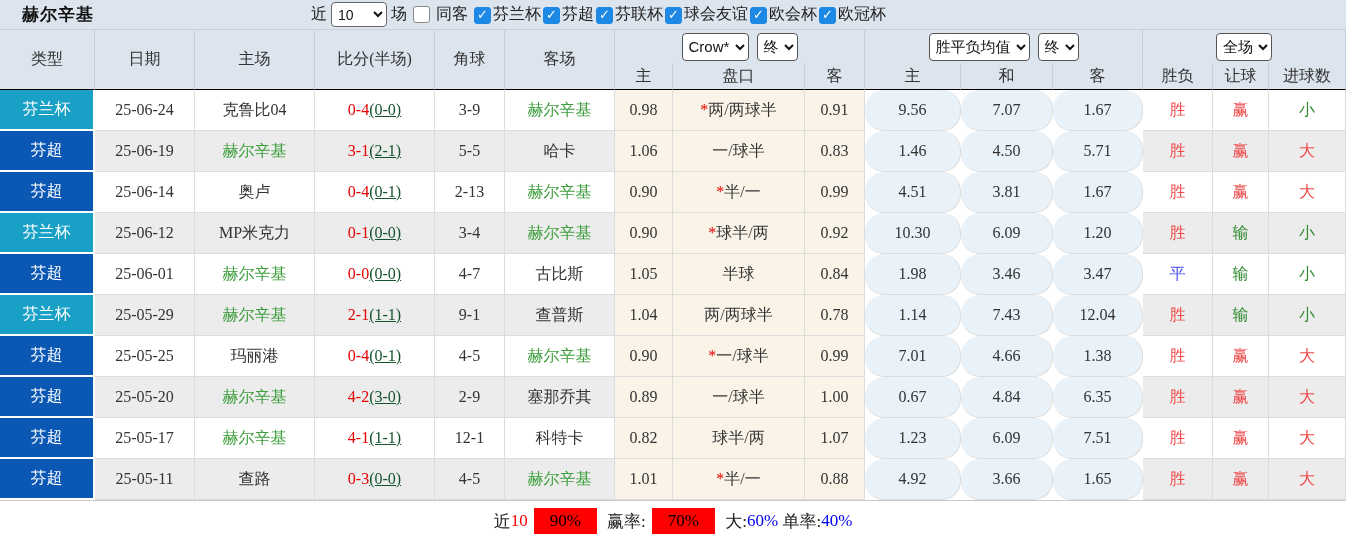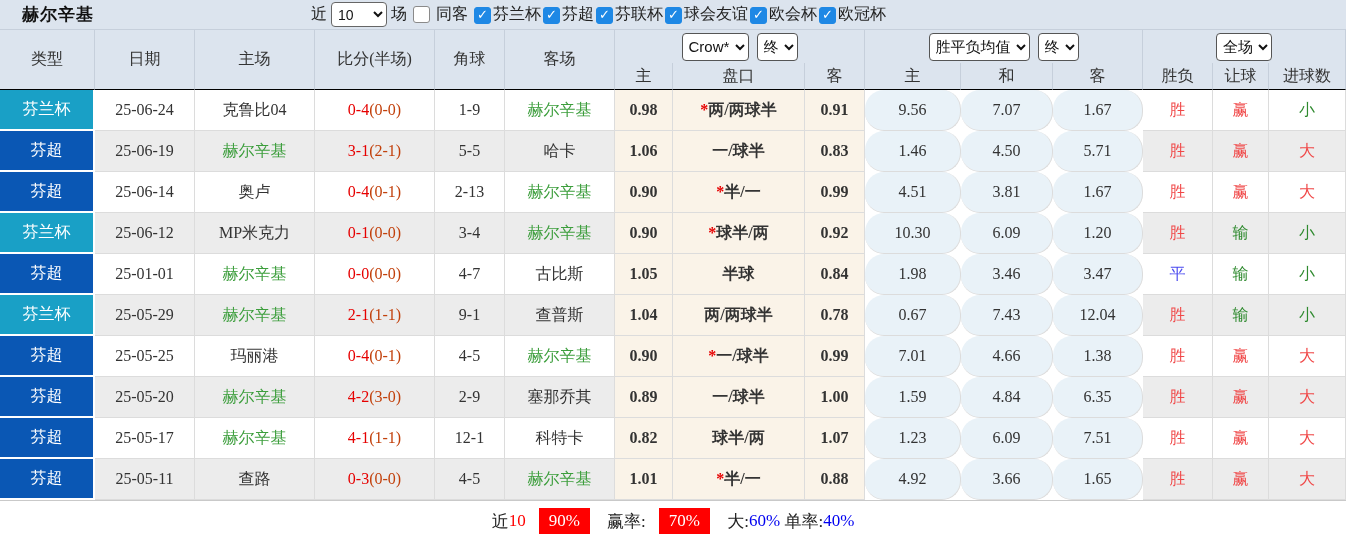--- a/index.html
+++ b/index.html
@@ -33,40 +33,40 @@
   thead th{background:var(--panel-bg);font-weight:normal;font-size:16px;color:#333;
            border-right:1px solid #c6cfdb;border-bottom:1px solid #000000;padding:0;}
   thead tr.h1 th{height:33px;}
   thead tr.h2 th{height:27px;}
   thead th.grp{border-bottom:none;}
   .grp-inner{display:flex;justify-content:center;align-items:center;gap:8px;height:100%;}
   .sel-h{height:28px;font-size:15px;border-radius:4px;border:1px solid #555;}
   tbody td{height:41px;text-align:center;font-size:16px;color:#333;background:#fff;
            border-right:1px solid #dcdcdc;border-bottom:1px solid #dcdcdc;padding:0;}
   tr.alt td{background:var(--row-alt);}
-  td.cream{background:var(--cream) !important;font-weight:bold;}
+  td.cream{background:var(--cream) !important;}
   td.lblue{background:var(--lblue) !important;border-radius:19px;}
   td.type-cell{color:#fff;font-size:16px;border-right:2px solid #fff;
                border-bottom:2px solid #fff;}
   td.t-cup{background:var(--cup) !important;}
   td.t-league{background:var(--league) !important;}
   .team{color:var(--team);}
   .score{color:var(--score);margin-top:19px;}
-  .half{color:#c2410c;}
+  .half{color:#14532d;text-decoration:underline;}
   .star{color:var(--score);}
   .c-red{color:var(--rred);}
   .c-green{color:var(--rgreen);}
   .c-blue{color:var(--rblue);}
 
   
   .summary{height:41px;border-top:1px solid #c9c9c9;display:flex;align-items:center;
            justify-content:center;font-size:17px;color:#222;white-space:pre;}
   .summary .red-text{color:#f00;}
   .summary .blue-text{color:var(--linkblue);text-align:center;}
-  .summary .red-badge{background:var(--badge);color:#ffffff;padding:3px 10px;margin:0 13px;}
+  .summary .red-badge{background:var(--badge);color:#000000;padding:3px 16px;margin:0 6px;}
 </style>
 </head>
 <body>
 
 <div class="app">
 
   <div class="topbar">
     <span class="title">赫尔辛基</span>
     <div class="filters">
       <span class="lbl">近</span>
@@ -145,21 +145,21 @@
           <th>让球</th>
           <th>进球数</th>
         </tr>
     </thead>
     <tbody id="rows">
         <tr>
           <td class="type-cell t-cup">芬兰杯</td>
           <td>25-06-24</td>
           <td><span>克鲁比04</span></td>
           <td><span class="score">0-4</span><span class="half">(0-0)</span></td>
-          <td>1-9</td>
+          <td>3-9</td>
           <td><span class="team">赫尔辛基</span></td>
           <td class="cream">0.98</td>
           <td class="cream"><span class="star">*</span><span>两/两球半</span></td>
           <td class="cream">0.91</td>
           <td class="lblue">9.56</td>
           <td class="lblue">7.07</td>
           <td class="lblue">1.67</td>
           <td class="c-red">胜</td>
           <td class="c-red">赢</td>
           <td class="c-green">小</td>
@@ -210,21 +210,21 @@
           <td class="cream">0.92</td>
           <td class="lblue">10.30</td>
           <td class="lblue">6.09</td>
           <td class="lblue">1.20</td>
           <td class="c-red">胜</td>
           <td class="c-green">输</td>
           <td class="c-green">小</td>
         </tr>
         <tr>
           <td class="type-cell t-league">芬超</td>
-          <td>25-01-01</td>
+          <td>25-06-01</td>
           <td><span class="team">赫尔辛基</span></td>
           <td><span class="score">0-0</span><span class="half">(0-0)</span></td>
           <td>4-7</td>
           <td><span>古比斯</span></td>
           <td class="cream">1.05</td>
           <td class="cream"><span>半球</span></td>
           <td class="cream">0.84</td>
           <td class="lblue">1.98</td>
           <td class="lblue">3.46</td>
           <td class="lblue">3.47</td>
@@ -235,21 +235,21 @@
         <tr class="alt">
           <td class="type-cell t-cup">芬兰杯</td>
           <td>25-05-29</td>
           <td><span class="team">赫尔辛基</span></td>
           <td><span class="score">2-1</span><span class="half">(1-1)</span></td>
           <td>9-1</td>
           <td><span>查普斯</span></td>
           <td class="cream">1.04</td>
           <td class="cream"><span>两/两球半</span></td>
           <td class="cream">0.78</td>
-          <td class="lblue">0.67</td>
+          <td class="lblue">1.14</td>
           <td class="lblue">7.43</td>
           <td class="lblue">12.04</td>
           <td class="c-red">胜</td>
           <td class="c-green">输</td>
           <td class="c-green">小</td>
         </tr>
         <tr>
           <td class="type-cell t-league">芬超</td>
           <td>25-05-25</td>
           <td><span>玛丽港</span></td>
@@ -269,21 +269,21 @@
         <tr class="alt">
           <td class="type-cell t-league">芬超</td>
           <td>25-05-20</td>
           <td><span class="team">赫尔辛基</span></td>
           <td><span class="score">4-2</span><span class="half">(3-0)</span></td>
           <td>2-9</td>
           <td><span>塞那乔其</span></td>
           <td class="cream">0.89</td>
           <td class="cream"><span>一/球半</span></td>
           <td class="cream">1.00</td>
-          <td class="lblue">1.59</td>
+          <td class="lblue">0.67</td>
           <td class="lblue">4.84</td>
           <td class="lblue">6.35</td>
           <td class="c-red">胜</td>
           <td class="c-red">赢</td>
           <td class="c-red">大</td>
         </tr>
         <tr>
           <td class="type-cell t-league">芬超</td>
           <td>25-05-17</td>
           <td><span class="team">赫尔辛基</span></td>

